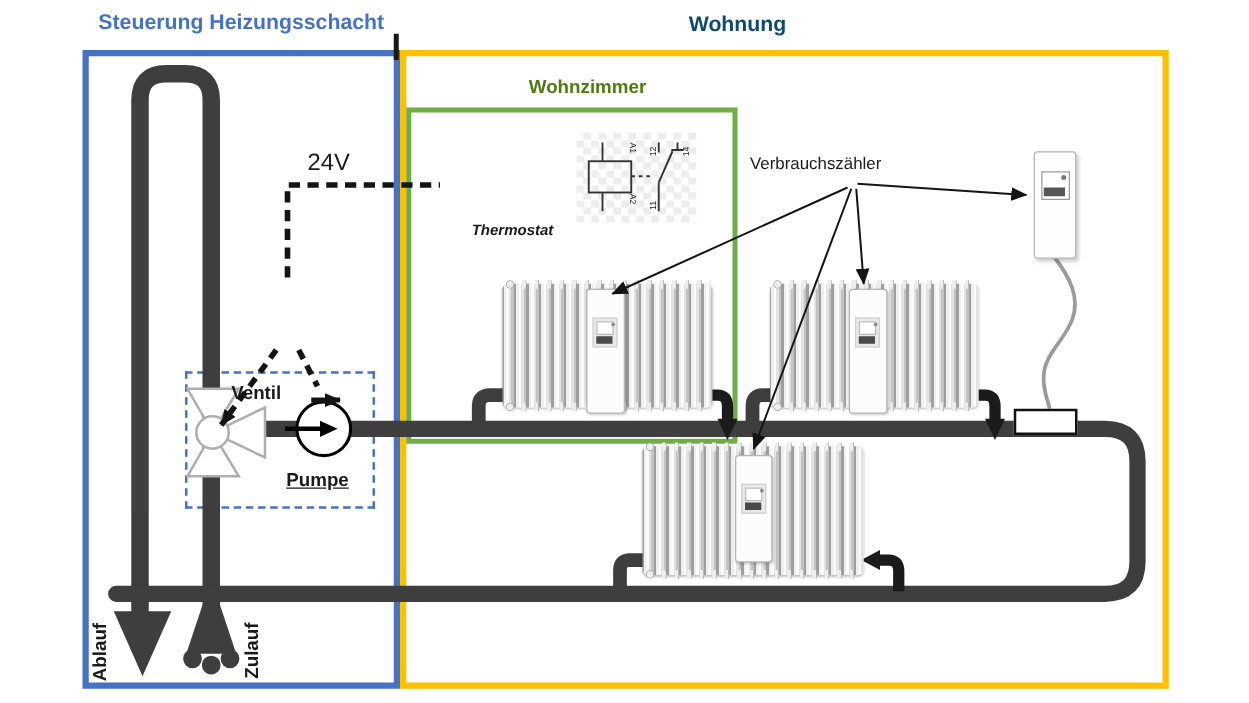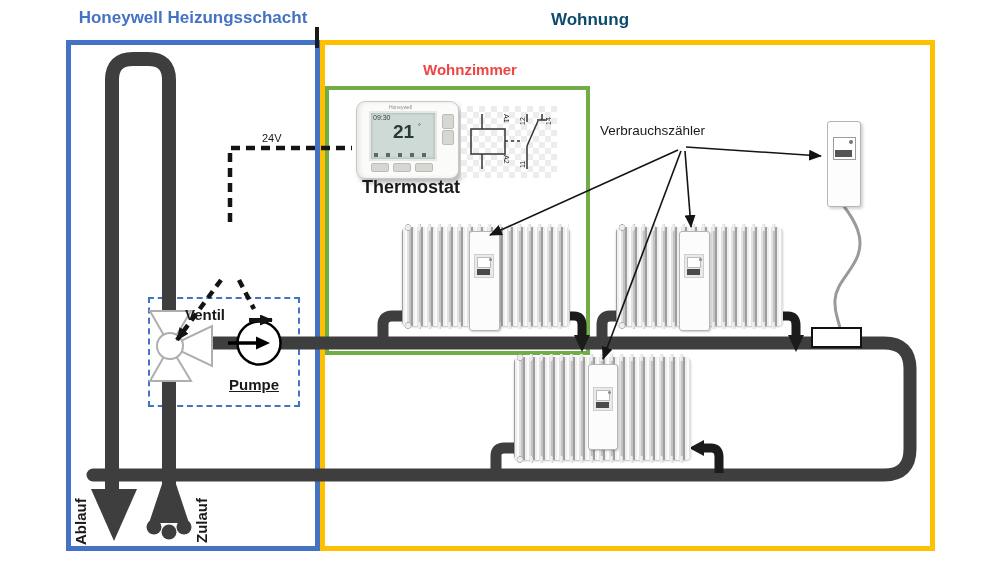--- a/index.html
+++ b/index.html
@@ -7,32 +7,32 @@
   .abs{position:absolute;}
   
   #shaft-box{left:66px;top:40px;width:244px;height:501px;border:5px solid #4472c4;z-index:0;}
   #apartment-box{left:320px;top:40px;width:605px;height:501px;border:5px solid #ffc000;z-index:0;}
   #room-box{left:325px;top:86px;width:257px;height:261px;border:4px solid #70ad47;z-index:0;}
   #top-tick{left:315px;top:27px;width:4px;height:21px;background:#1a1a1a;z-index:1;}
   
   .title{font-weight:bold;font-size:17px;z-index:5;}
   #shaft-title{left:66px;top:8px;width:254px;text-align:center;color:#4472c4;}
   #apartment-title{left:540px;top:10px;width:100px;text-align:center;color:#0c4a6e;}
-  #room-title{left:380px;top:61px;width:180px;text-align:center;color:#ef4444;font-size:15px;}
+  #room-title{left:380px;top:61px;width:180px;text-align:center;color:#4d7c0f;font-size:15px;}
   
   .dashed-box{border:2px dashed #4472c4;z-index:2;background:transparent;}
   #controller-box{left:178px;top:225px;width:110px;height:51px;display:flex;align-items:center;justify-content:center;}
   #controller-box span{font-weight:bold;font-size:15px;color:#1a1a1a;}
   #valve-pump-box{left:148px;top:297px;width:148px;height:106px;}
   
   .lbl{color:#1a1a1a;z-index:6;white-space:nowrap;}
-  #voltage-label{left:262px;top:120px;font-size:11px;margin-top:12px;}
+  #voltage-label{left:246px;top:120px;font-size:19px;}
   #valve-label{left:185px;top:306px;font-size:15px;font-weight:bold;}
   #pump-label{left:229px;top:376px;font-size:15px;font-weight:bold;text-decoration:underline;}
-  #thermostat-label{left:362px;top:177px;width:96px;text-align:center;font-size:18px;font-weight:bold;}
+  #thermostat-label{left:362px;top:177px;width:96px;text-align:center;font-size:12px;font-weight:bold;font-style:italic;}
   #meter-label{left:600px;top:123px;width:166px;font-size:13.5px;}
   .vlabel{font-size:15px;font-weight:600;transform:rotate(-90deg);transform-origin:0 0;}
   #outflow-label{left:72px;top:545px;}
   #inflow-label{left:193px;top:543px;}
   
   #pipes-svg{left:0;top:0;z-index:3;}
   #annot-svg{left:0;top:0;z-index:7;pointer-events:none;}
   
   .radiator{z-index:4;border-radius:5px;
     background:repeating-linear-gradient(90deg,#9e9e9e 0 1px,#efefef 1px 3px,#fbfbfb 3px 5px,#e2e2e2 5px 7px,#c3c3c3 7px 9px,#9e9e9e 9px 10px);
@@ -76,21 +76,21 @@
 </head>
 <body>
 
 <div id="canvas">
 
   <div class="abs" id="shaft-box"></div>
   <div class="abs" id="apartment-box"></div>
   <div class="abs" id="room-box"></div>
   <div class="abs" id="top-tick"></div>
 
-  <div class="abs title" id="shaft-title">Honeywell Heizungsschacht</div>
+  <div class="abs title" id="shaft-title">Steuerung Heizungsschacht</div>
   <div class="abs title" id="apartment-title">Wohnung</div>
   <div class="abs title" id="room-title">Wohnzimmer</div>
 
   <svg class="abs" id="pipes-svg" width="999" height="562" viewBox="0 0 999 562">
 
     <path d="M 112 492 V 80 Q 112 59 133 59 H 148 Q 169 59 169 80 V 492" fill="none" stroke="#3e3e3e" stroke-width="14"></path>
 
     <polygon points="91,489 137,489 114,541" fill="#3e3e3e"></polygon>
 
     <polygon points="162,484 176,484 189,523 149,523" fill="#3e3e3e"></polygon>
@@ -155,34 +155,20 @@
   </div>
 
   <div class="abs" id="wall-meter">
     <div class="disp">
         <div class="bar"></div>
         <div class="dot"></div>
       </div>
   </div>
   <div class="abs" id="junction-box"></div>
 
-  <div class="abs" id="thermostat">
-    <div class="brand">Honeywell</div>
-    <div class="screen">
-      <div class="time">09:30</div>
-      <div class="temp">21</div>
-      <div class="deg">°</div>
-      <div class="icons"></div>
-    </div>
-    <div class="btn" style="left:14px;bottom:6px;width:16px;height:7px;"></div>
-    <div class="btn" style="left:36px;bottom:6px;width:16px;height:7px;"></div>
-    <div class="btn" style="left:58px;bottom:6px;width:16px;height:7px;"></div>
-    <div class="btn" style="right:4px;top:12px;width:10px;height:13px;"></div>
-    <div class="btn" style="right:4px;top:28px;width:10px;height:13px;"></div>
-  </div>
 
   <div class="abs" id="relay-box">
     <svg width="96" height="72" viewBox="0 0 96 72">
       <g stroke="#333" stroke-width="1.5" fill="none">
         <rect x="10" y="23" width="34" height="25"></rect>
         <line x1="21" y1="23" x2="21" y2="8"></line>
         <line x1="21" y1="48" x2="21" y2="63"></line>
         <line x1="44" y1="35" x2="62" y2="35" stroke-dasharray="3 3"></line>
         <line x1="66" y1="63" x2="66" y2="40"></line>
         <line x1="66" y1="40" x2="77" y2="15"></line>

